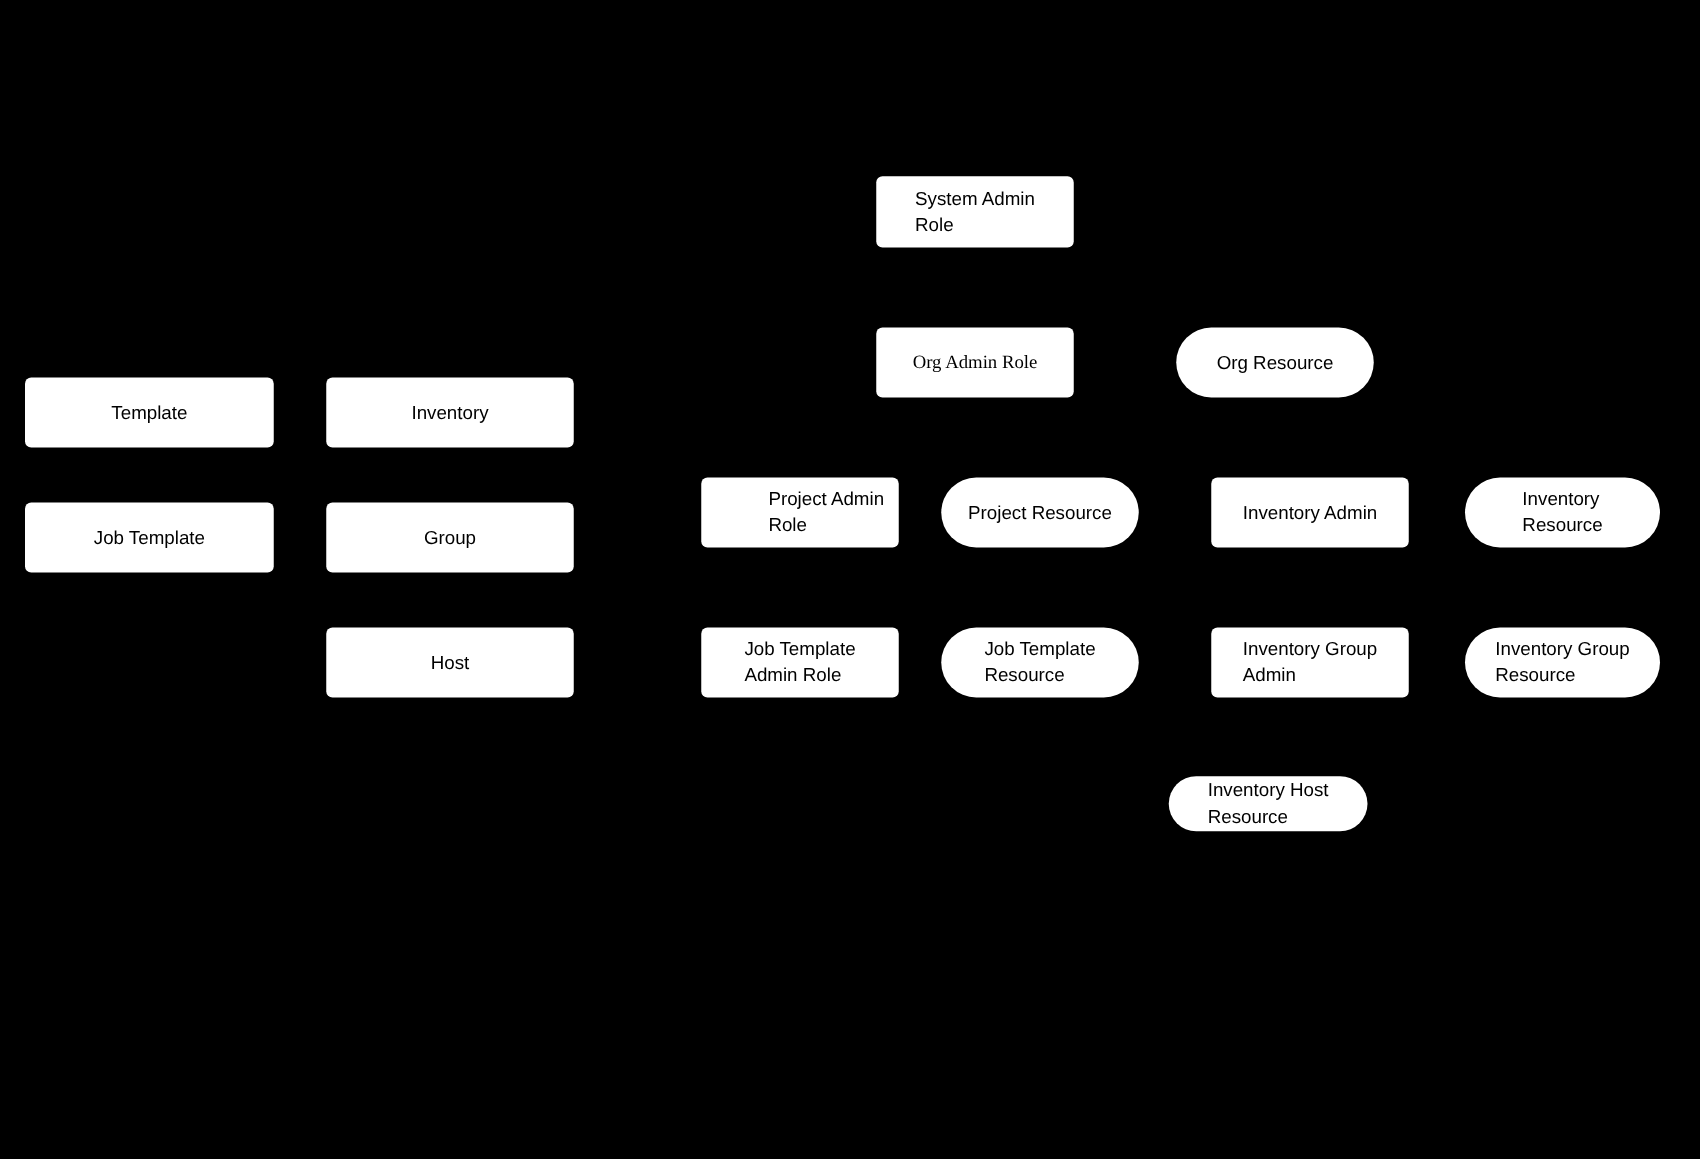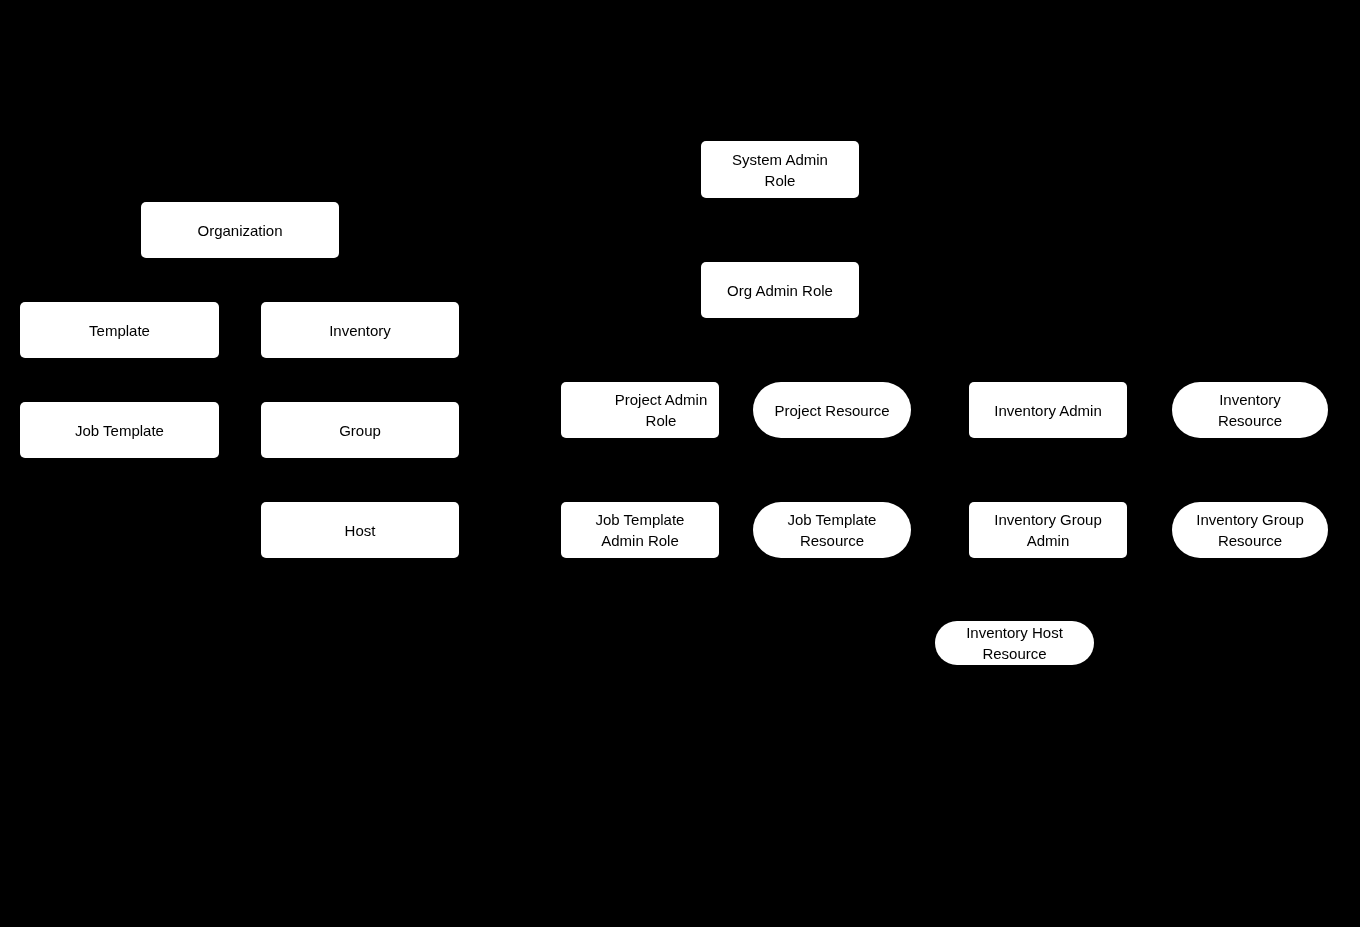--- a/index.html
+++ b/index.html
@@ -16,54 +16,54 @@
     font-family: "Liberation Sans", sans-serif;
   }
   .node {
     position: absolute;
     box-sizing: border-box;
     background: #ffffff;
     color: #000000;
     display: flex;
     align-items: center;
     justify-content: center;
-    text-align: center;
+    text-align: left;
     font-size: 15px;
     line-height: 21px;
     white-space: pre-line;
   }
   .rect {
     border-radius: 5px;
   }
   .stadium {
     border-radius: 28px;
   }
 </style>
 </head>
 <body>
 
 <div class="canvas">
 
-  <div class="node rect" style="left:141px; top:202px; width:198px; height:56px;">Organization</div>
 
   <div class="node rect" style="left:20px; top:302px; width:199px; height:56px;">Template</div>
 
   <div class="node rect" style="left:261px; top:302px; width:198px; height:56px;">Inventory</div>
 
   <div class="node rect" style="left:20px; top:402px; width:199px; height:56px;">Job Template</div>
 
   <div class="node rect" style="left:261px; top:502px; width:198px; height:56px;">Host</div>
 
   <div class="node rect" style="left:261px; top:402px; width:198px; height:56px;">Group</div>
 
   <div class="node rect" style="left:701px; top:141px; width:158px; height:57px;">System Admin
 Role</div>
 
-  <div class="node rect" style="left:701px; top:262px; width:158px; height:56px;">Org Admin Role</div>
+  <div class="node rect" style="left:701px; top:262px; width:158px; height:56px;font-family:Liberation Serif, serif;">Org Admin Role</div>
 
+  <div class="node stadium" style="left:941px; top:262px; width:158px; height:56px;">Org Resource</div>
 
   <div class="node rect" style="left:561px; top:382px; width:158px; height:56px;padding-left:42px;">Project Admin
 Role</div>
 
   <div class="node rect" style="left:969px; top:382px; width:158px; height:56px;">Inventory Admin</div>
 
   <div class="node stadium" style="left:753px; top:382px; width:158px; height:56px;">Project Resource</div>
 
   <div class="node stadium" style="left:1172px; top:382px; width:156px; height:56px;">Inventory
 Resource</div>

